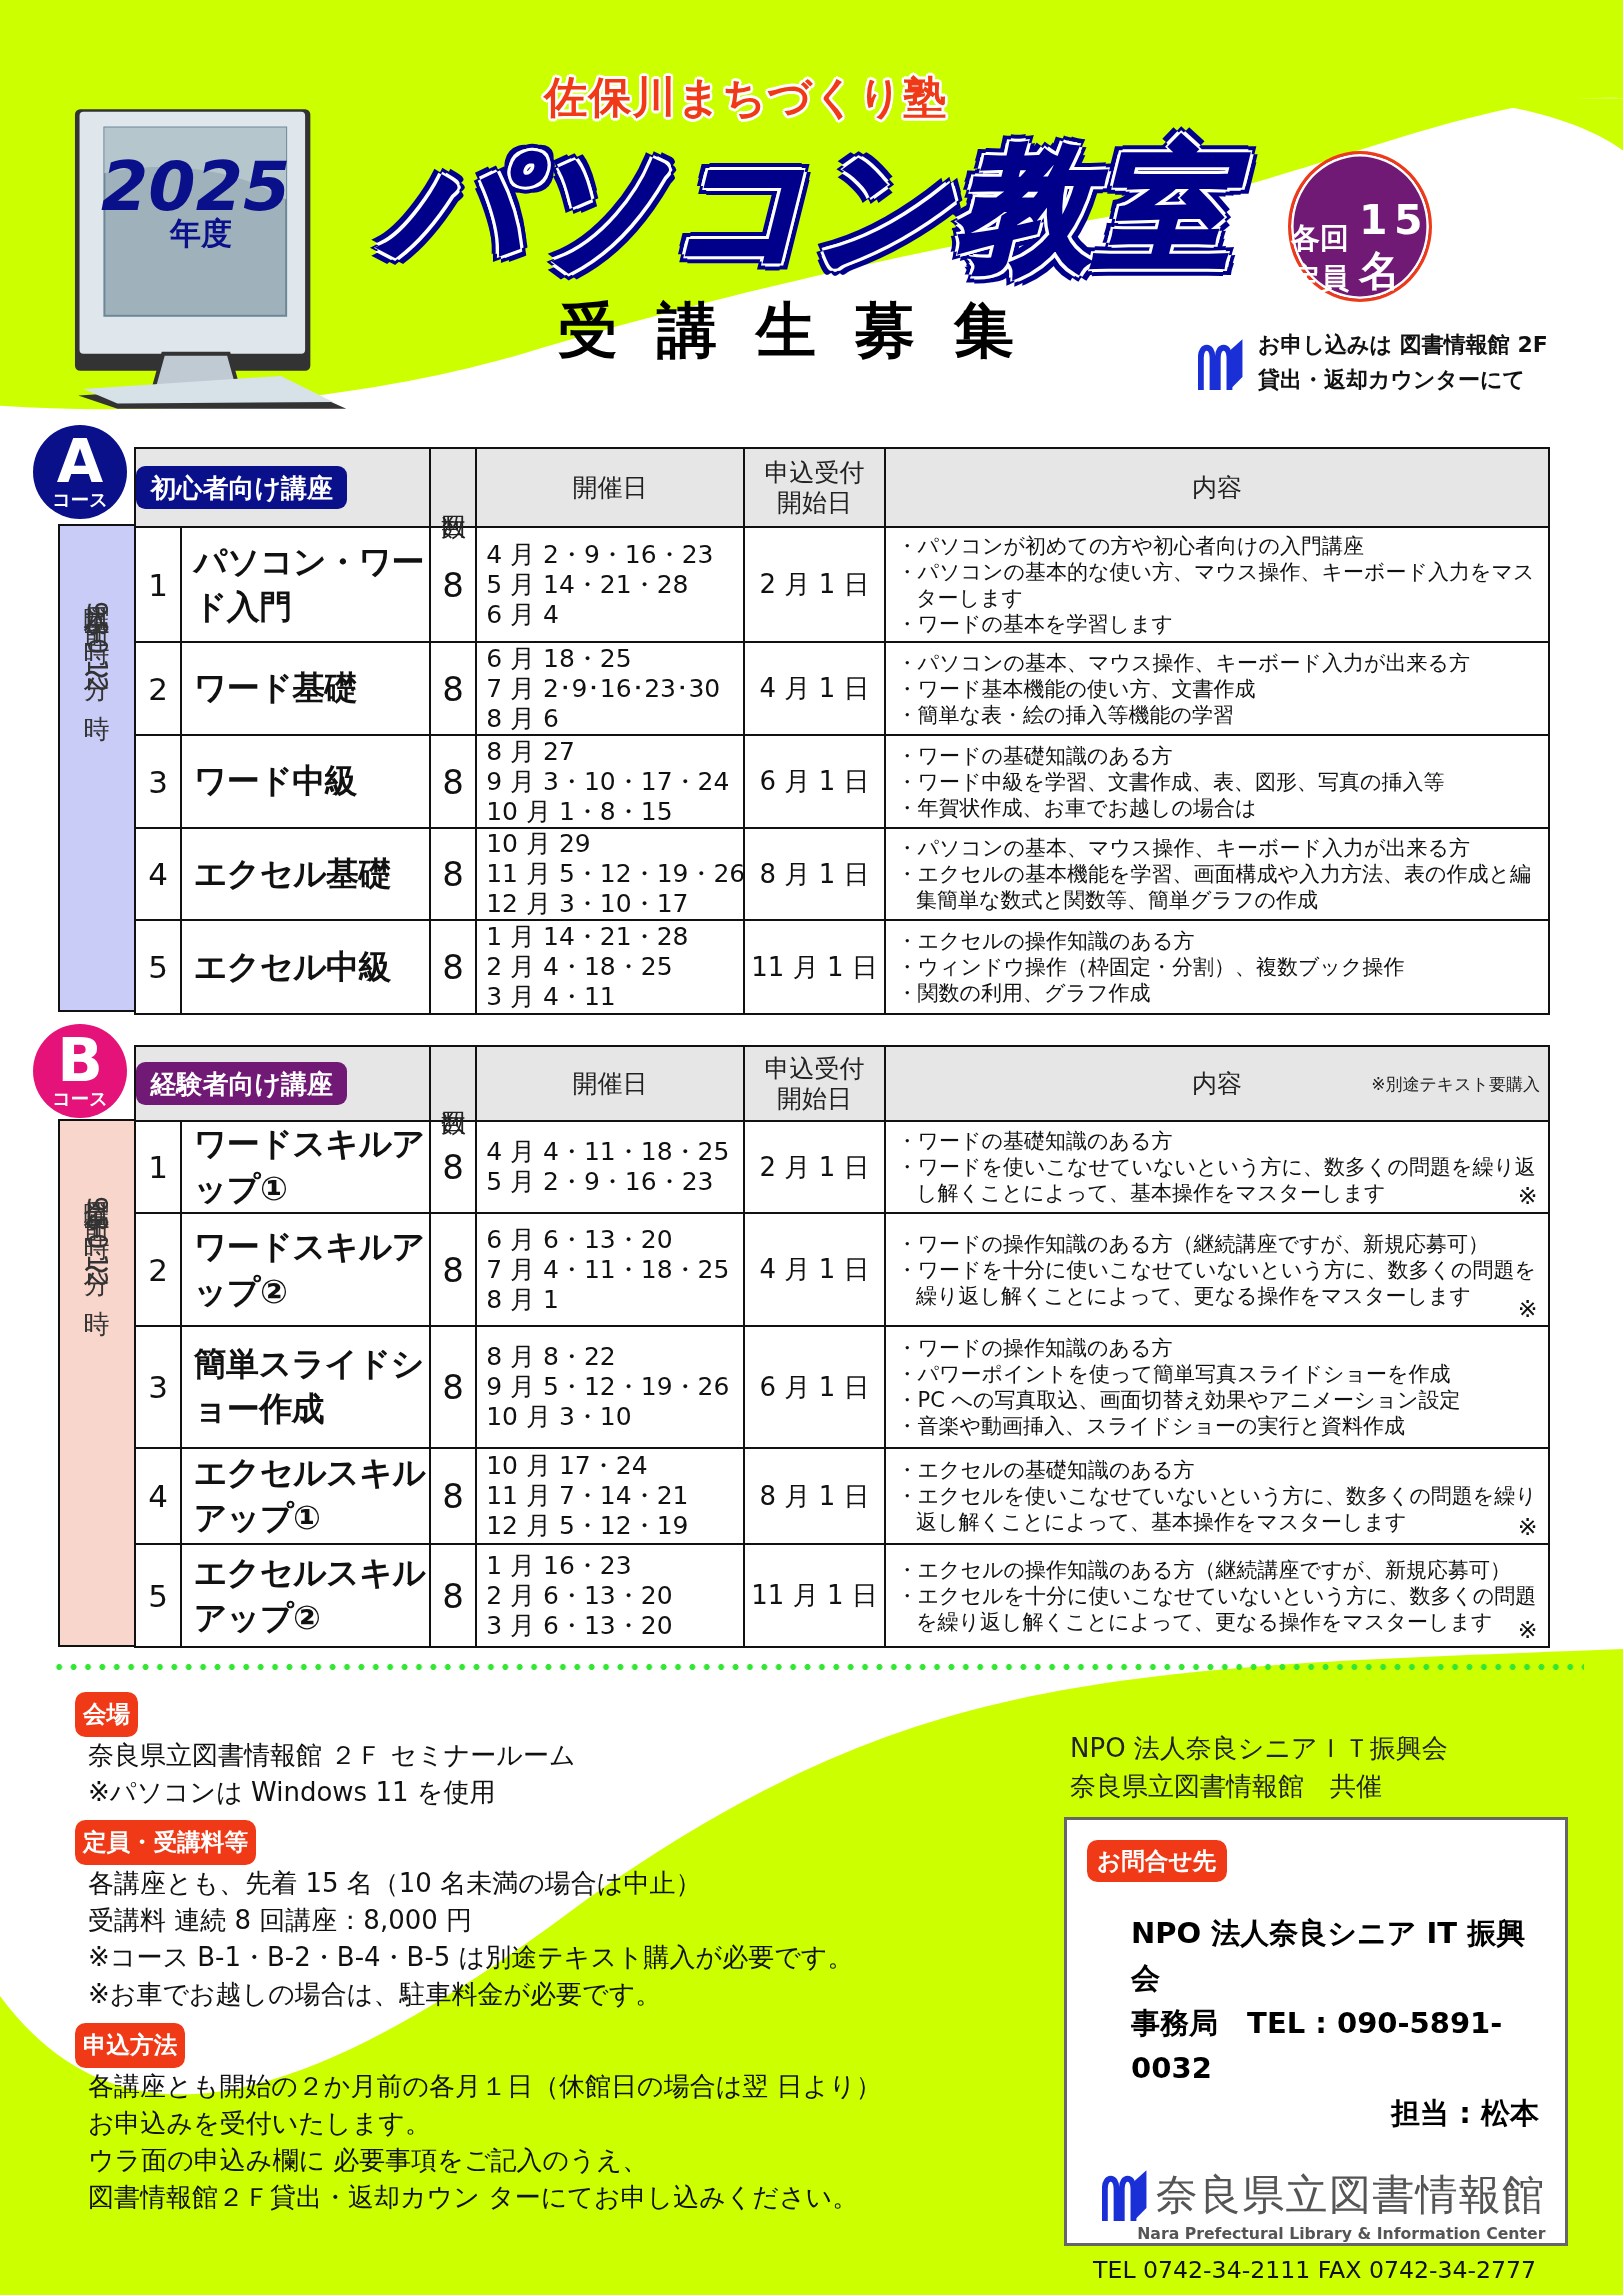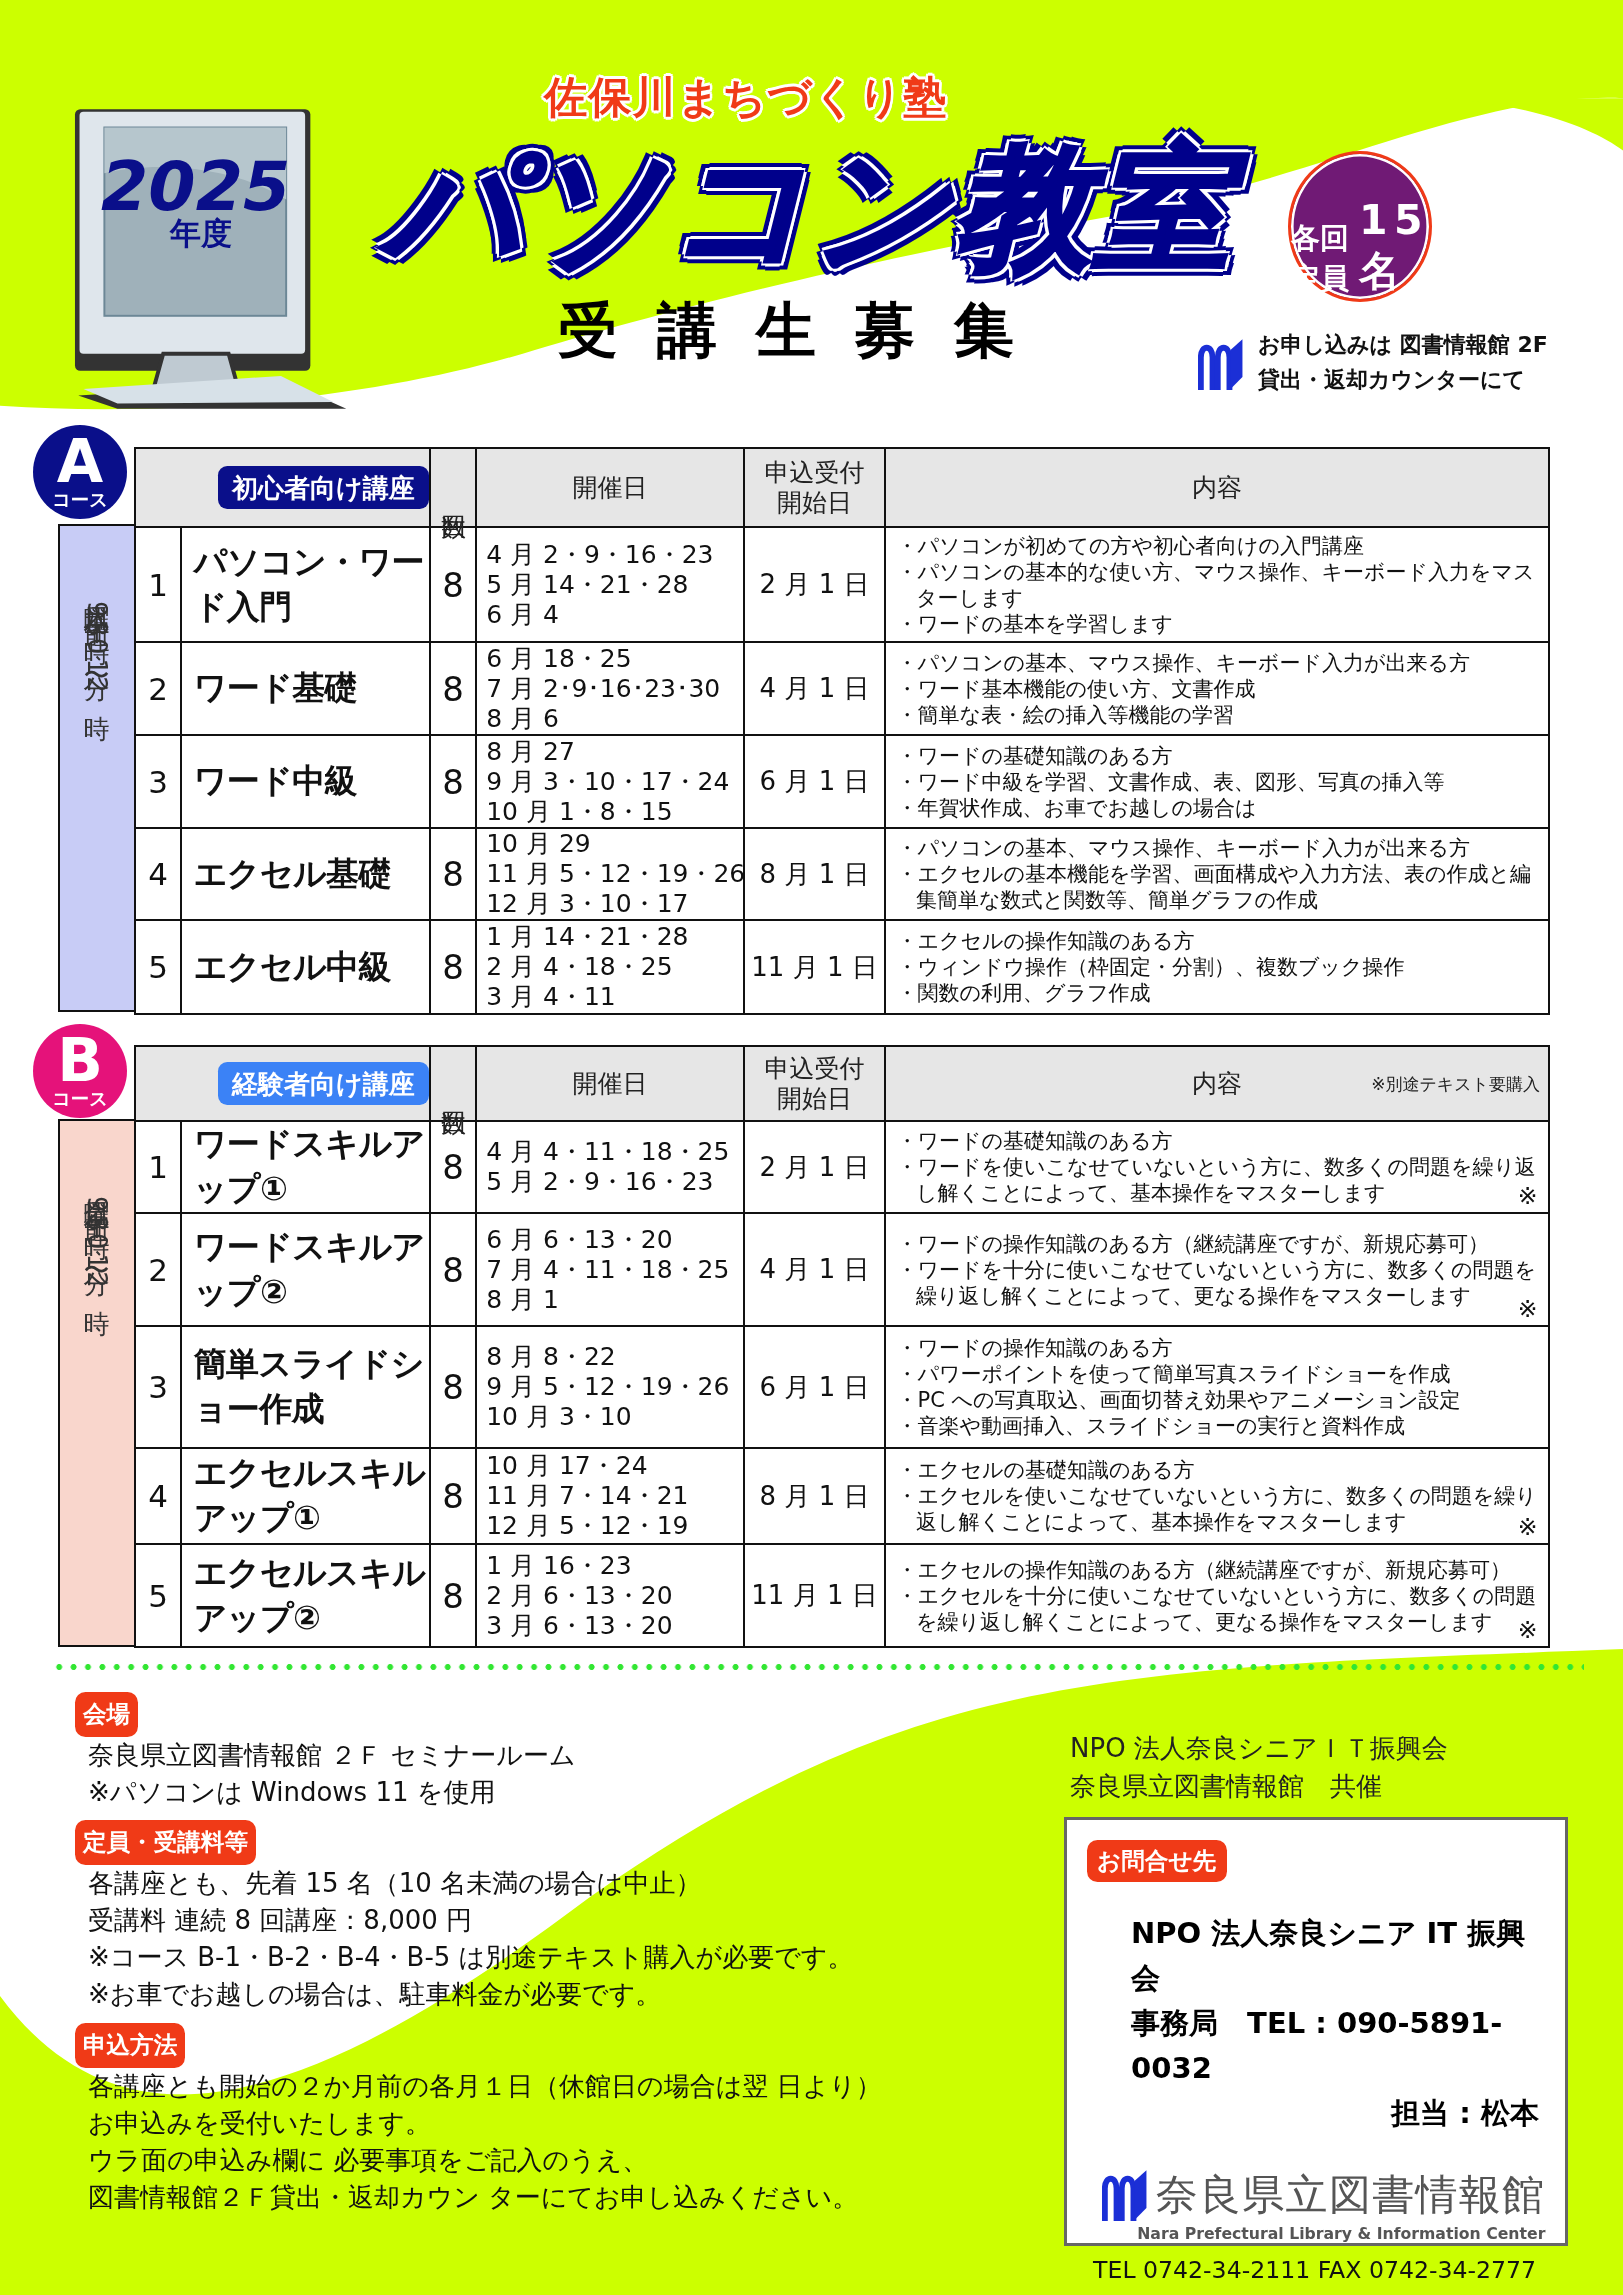--- a/index.html
+++ b/index.html
@@ -39,22 +39,22 @@
   .side-a { left: 58px; top: 524px; height: 488px; background: #c8ccf6; }
   .side-b { left: 58px; top: 1119px; height: 528px; background: #f9d6cc; }
 
   table.course { position: absolute; z-index: 3; border-collapse: collapse; table-layout: fixed; background: #fff; }
   table.course td, table.course th { border: 2px solid #111; }
   table.course thead th { background: #e6e6e6; font-weight: normal; font-size: 25px; line-height: 30px; color: #222; }
   .tA { left: 134px; top: 447px; width: 1414px; }
   .tB { left: 134px; top: 1045px; width: 1414px; }
   .cat-label { display: inline-block; padding: 6.5px 14.4px; border-radius: 9.2px; color: #fff; font-weight: bold; font-size: 26px; }
   .cat-a { background: #0a0f8a; }
-  .cat-b { background: #3b82f6; }
-  .th-cat { text-align: right; }
+  .cat-b { background: #701a75; }
+  .th-cat { text-align: left; }
   .th-count { font-size: 23.6px; line-height: 26px; }
   td.num { text-align: center; font-size: 31px; }
   td.name { font-size: 33px; font-weight: bold; padding-left: 11.8px; letter-spacing: -0.7px; }
   td.cnt { text-align: center; font-size: 34px; }
   td.dates { font-size: 25px; line-height: 30px; padding-left: 9.2px; white-space: nowrap; }
   td.start { text-align: center; font-size: 26px; }
   td.content { font-size: 21px; line-height: 26px; padding: 2.6px 5.2px 2.6px 10.5px; position: relative; }
   td.content .item { padding-left: 19.6px; text-indent: -19.6px; }
   td.content .mark { position: absolute; right: 10.5px; bottom: 2.6px; font-size: 23.6px; }
   .th-content-wrap { position: relative; }

